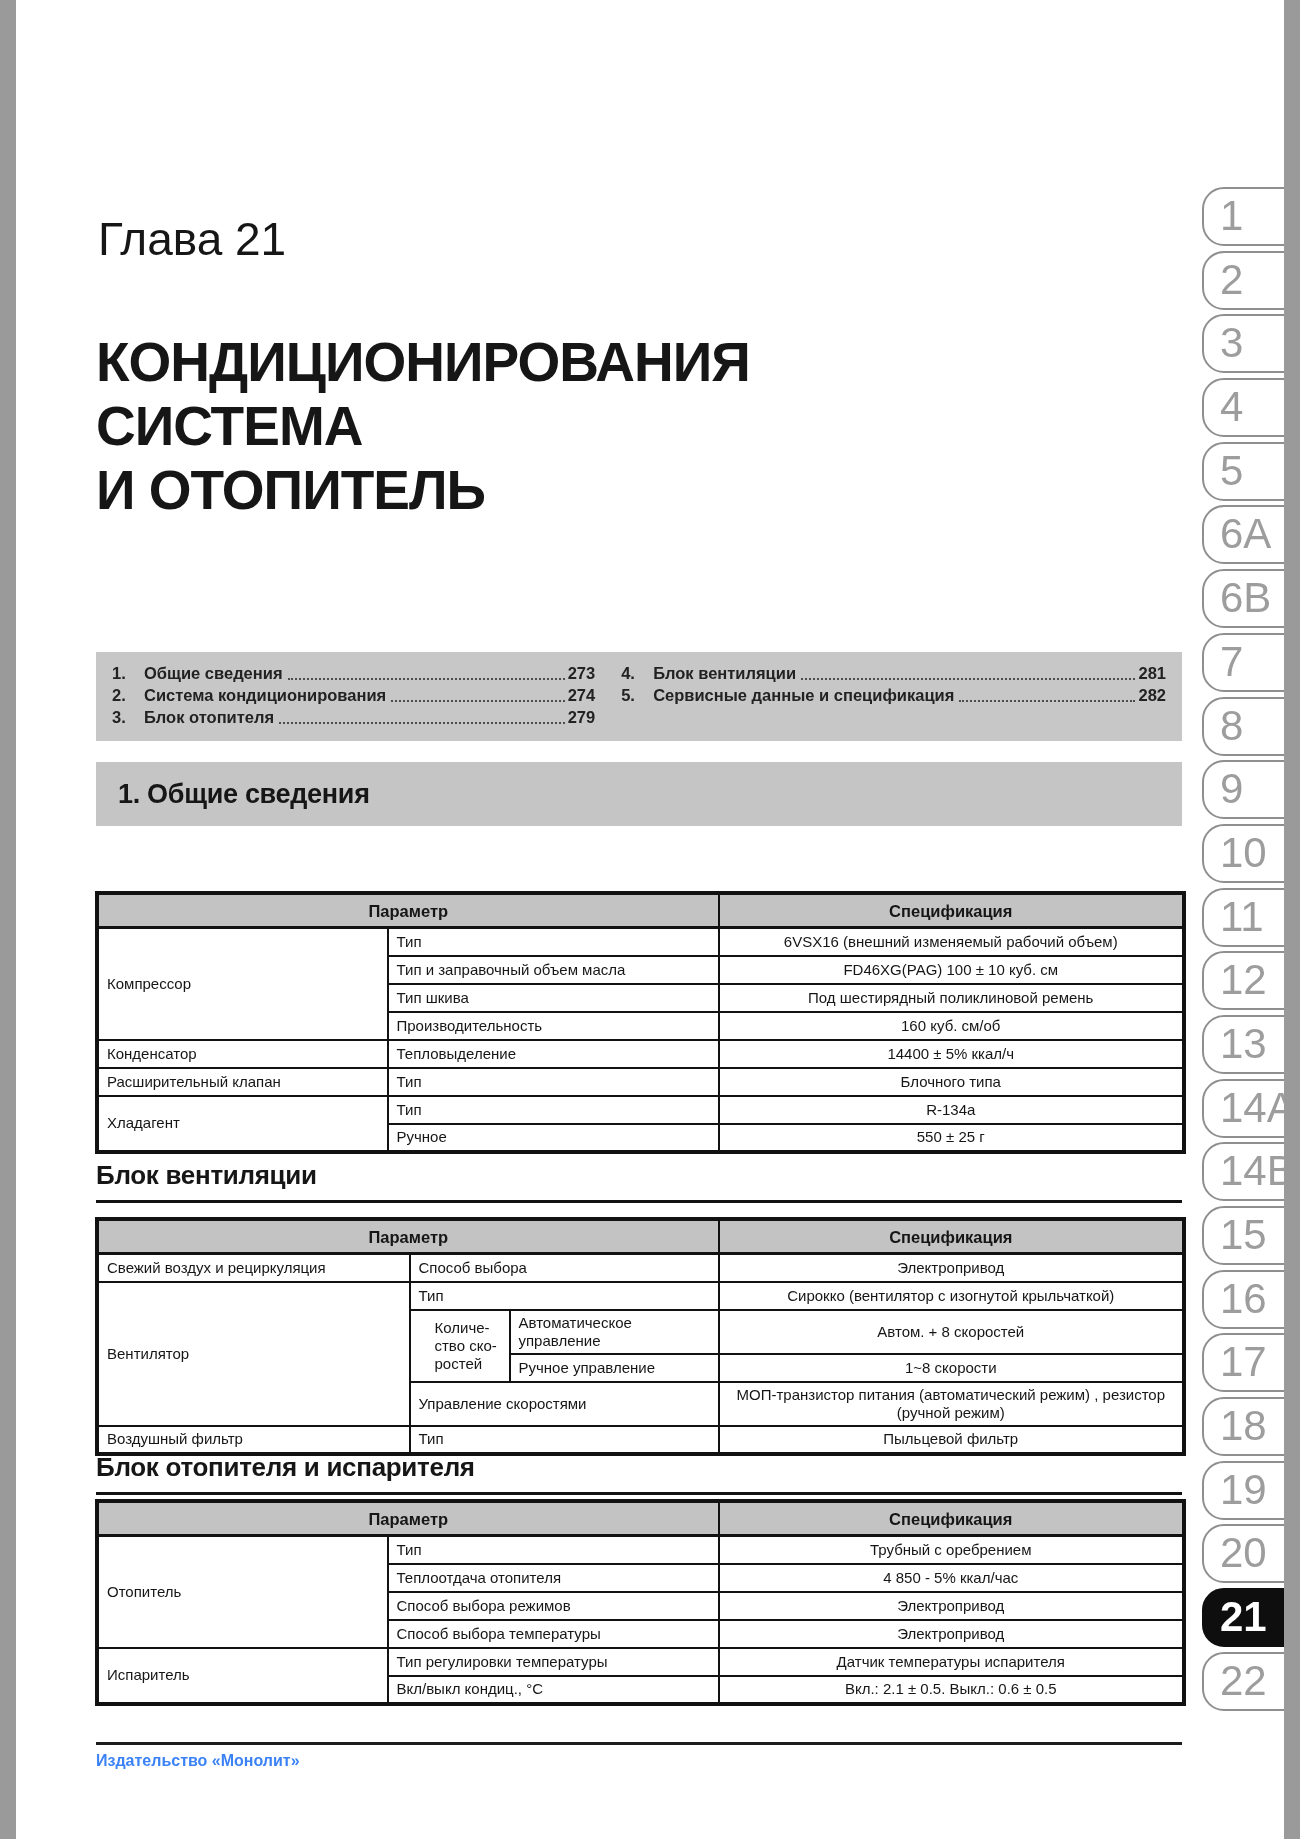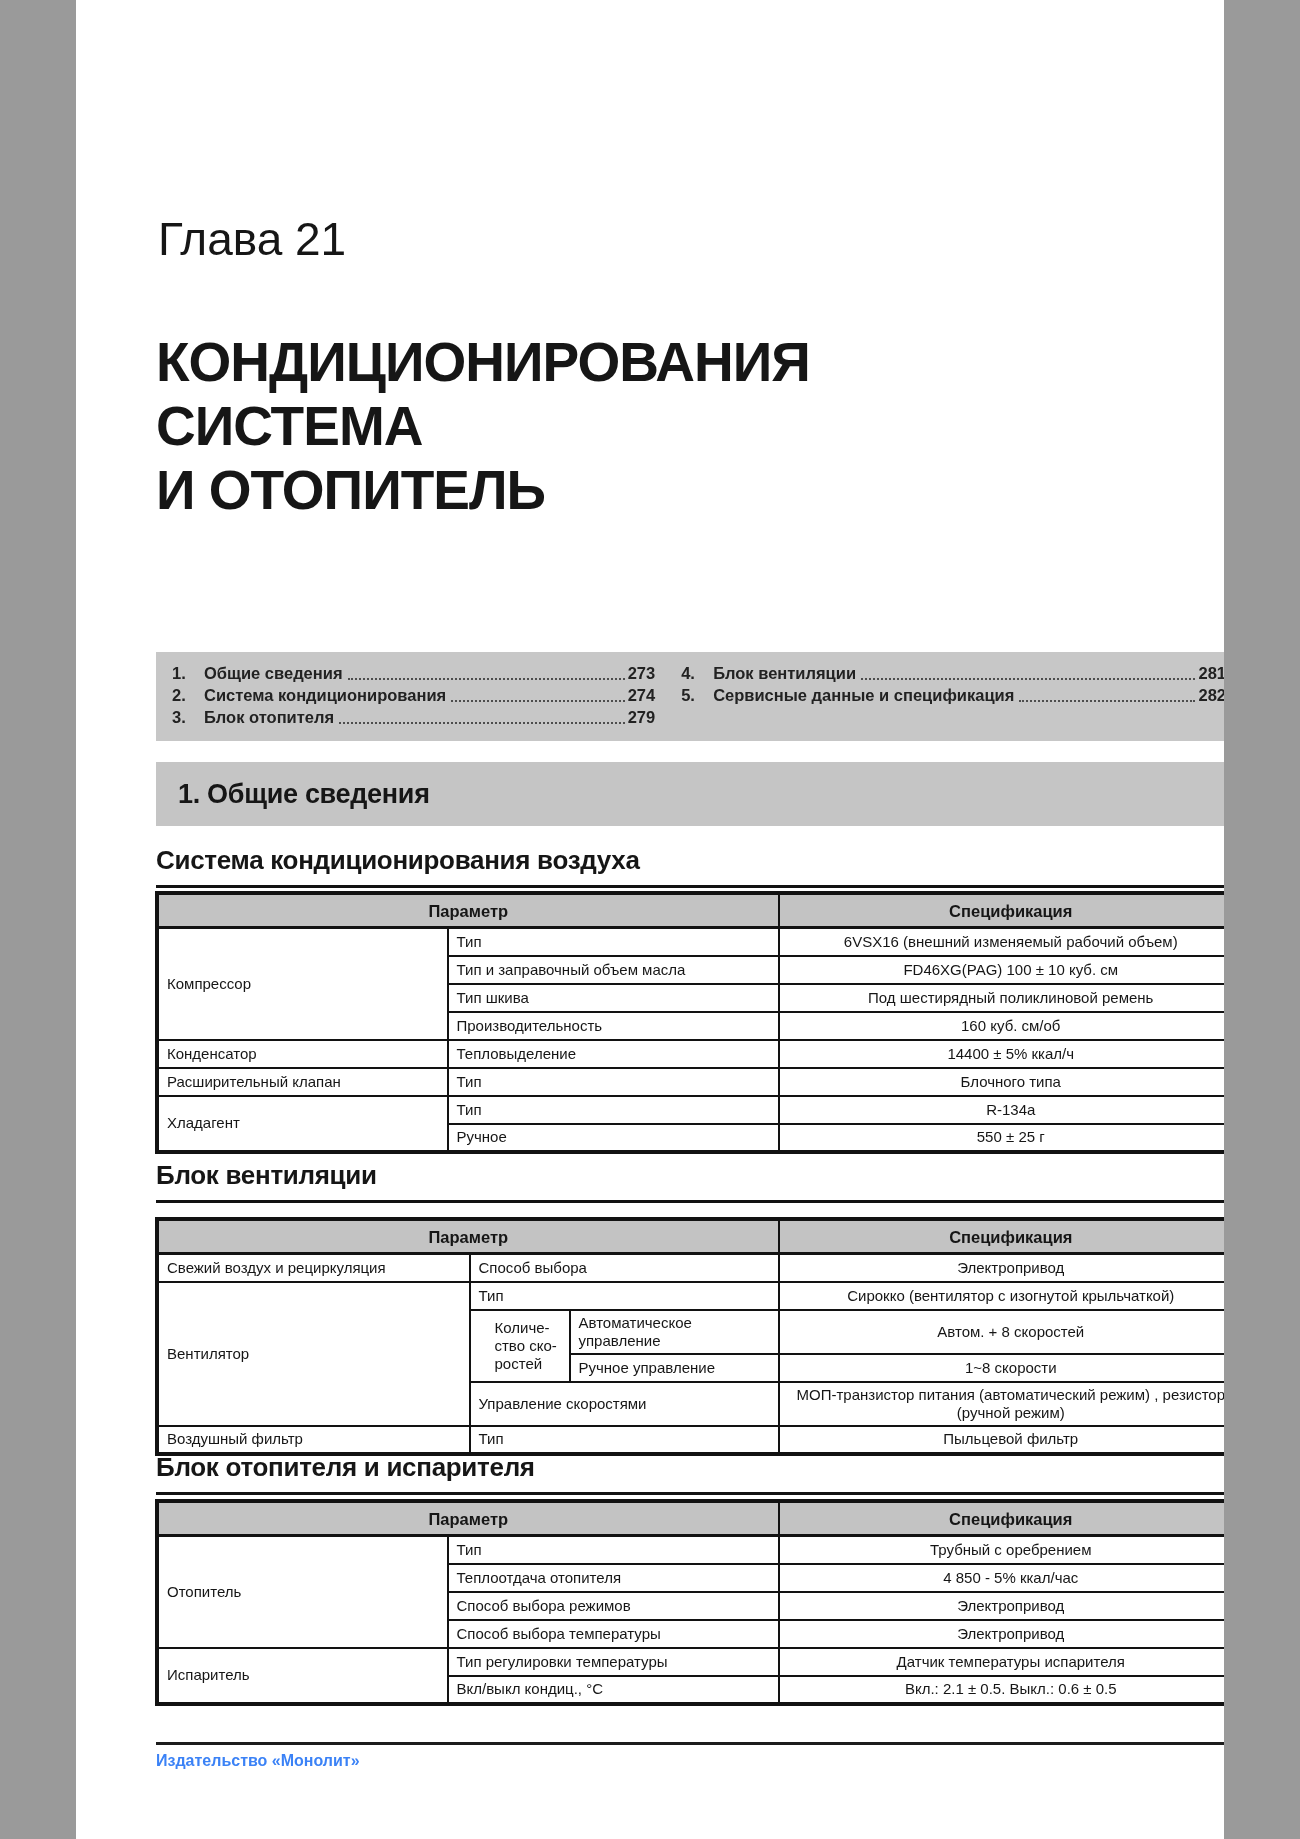--- a/index.html
+++ b/index.html
@@ -1,18 +1,18 @@
 <!DOCTYPE html>
 <html><head>
 <meta charset="utf-8">
 <style>
   * { margin:0; padding:0; box-sizing:border-box; }
   html,body { background:#9a9a9a; }
   .page {
-    position:relative; width:1148px; height:1839px;
+    position:relative; width:1268px; height:1839px;
     background:#ffffff; overflow:hidden; margin:0 auto;
     font-family:"Liberation Sans", sans-serif; color:#161616;
   }
   
   .chapter-label {
     position:absolute; left:82px; top:212px;
     font-size:46px; font-weight:400; letter-spacing:0;
   }
   .page-title {
     position:absolute; left:80px; top:330px;
@@ -135,21 +135,20 @@
         <span class="toc-dots"></span>
         <span class="toc-page">282</span>
       </div>
     </div>
   </div>
 
   <div class="section-bar">
     <span>1. Общие сведения</span>
   </div>
 
-  <div class="sub-heading h-ac">Система кондиционирования воздуха</div>
 
   <table class="spec-table t-ac">
     <colgroup>
         <col style="width:290px">
         <col style="width:331px">
         <col style="width:465px">
       </colgroup>
     <tbody>
         <tr>
       <th colspan="2">Параметр</th>

